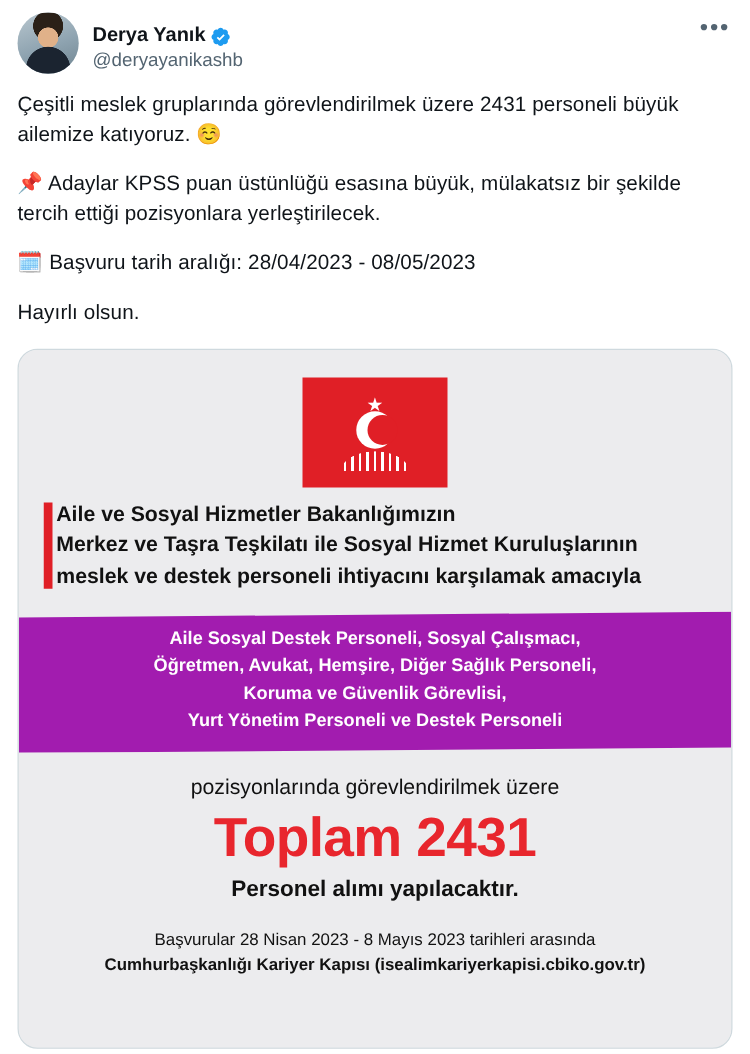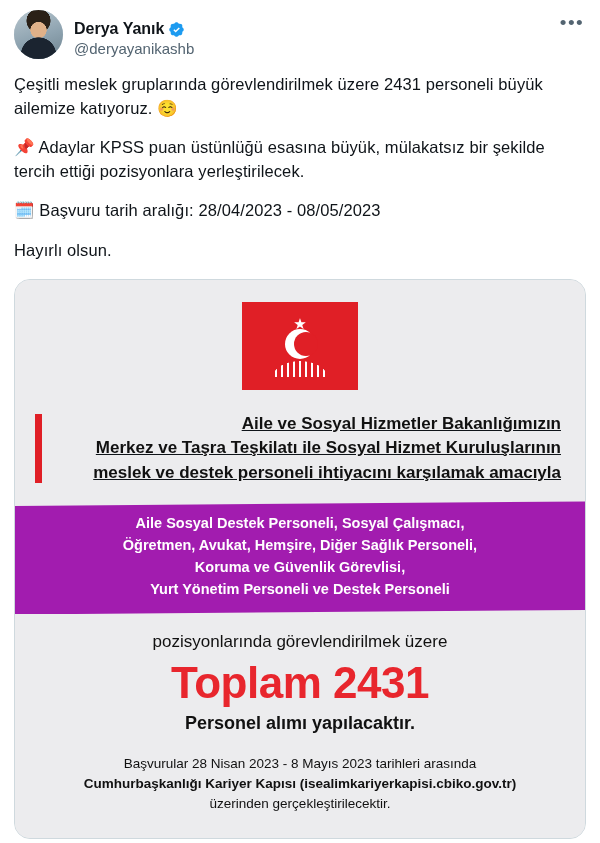--- a/index.html
+++ b/index.html
@@ -176,26 +176,25 @@
     bottom: 0;
     height: 26px;
     background:
       repeating-linear-gradient(90deg, #ffffff 0 2px, transparent 2px 6px);
     -webkit-mask-image: radial-gradient(ellipse 60% 100% at 50% 100%, #000 60%, transparent 62%);
     mask-image: radial-gradient(ellipse 60% 100% at 50% 100%, #000 60%, transparent 62%);
   }
 
   
   .heading-block {
-    margin-top: 22px;
+    margin-top: 10px;
     width: 100%;
     padding: 0 24px 0 30px;
     position: relative;
-    text-align: right;
-    text-decoration: underline;
+    text-align: left;
   }
   .heading-bar {
     position: absolute;
     left: 20px;
     top: 2px;
     bottom: 2px;
     width: 7px;
     background: #e01f26;
   }
   .heading-line {
@@ -307,19 +306,18 @@
         <div class="red-banner-line">Yurt Yönetim Personeli ve Destek Personeli</div>
       </div>
 
       <div class="sub-line">pozisyonlarında görevlendirilmek üzere</div>
       <div class="big-total">Toplam 2431</div>
       <div class="alim-line">Personel alımı yapılacaktır.</div>
 
       <div class="footer-block">
         <div class="footer-1">Başvurular 28 Nisan 2023 - 8 Mayıs 2023 tarihleri arasında</div>
         <div class="footer-2">Cumhurbaşkanlığı Kariyer Kapısı (isealimkariyerkapisi.cbiko.gov.tr)</div>
-        <div class="footer-3">üzerinden gerçekleştirilecektir.</div>
       </div>
 
     </div>
   </div>
 
 </div>
 
 </body></html>

